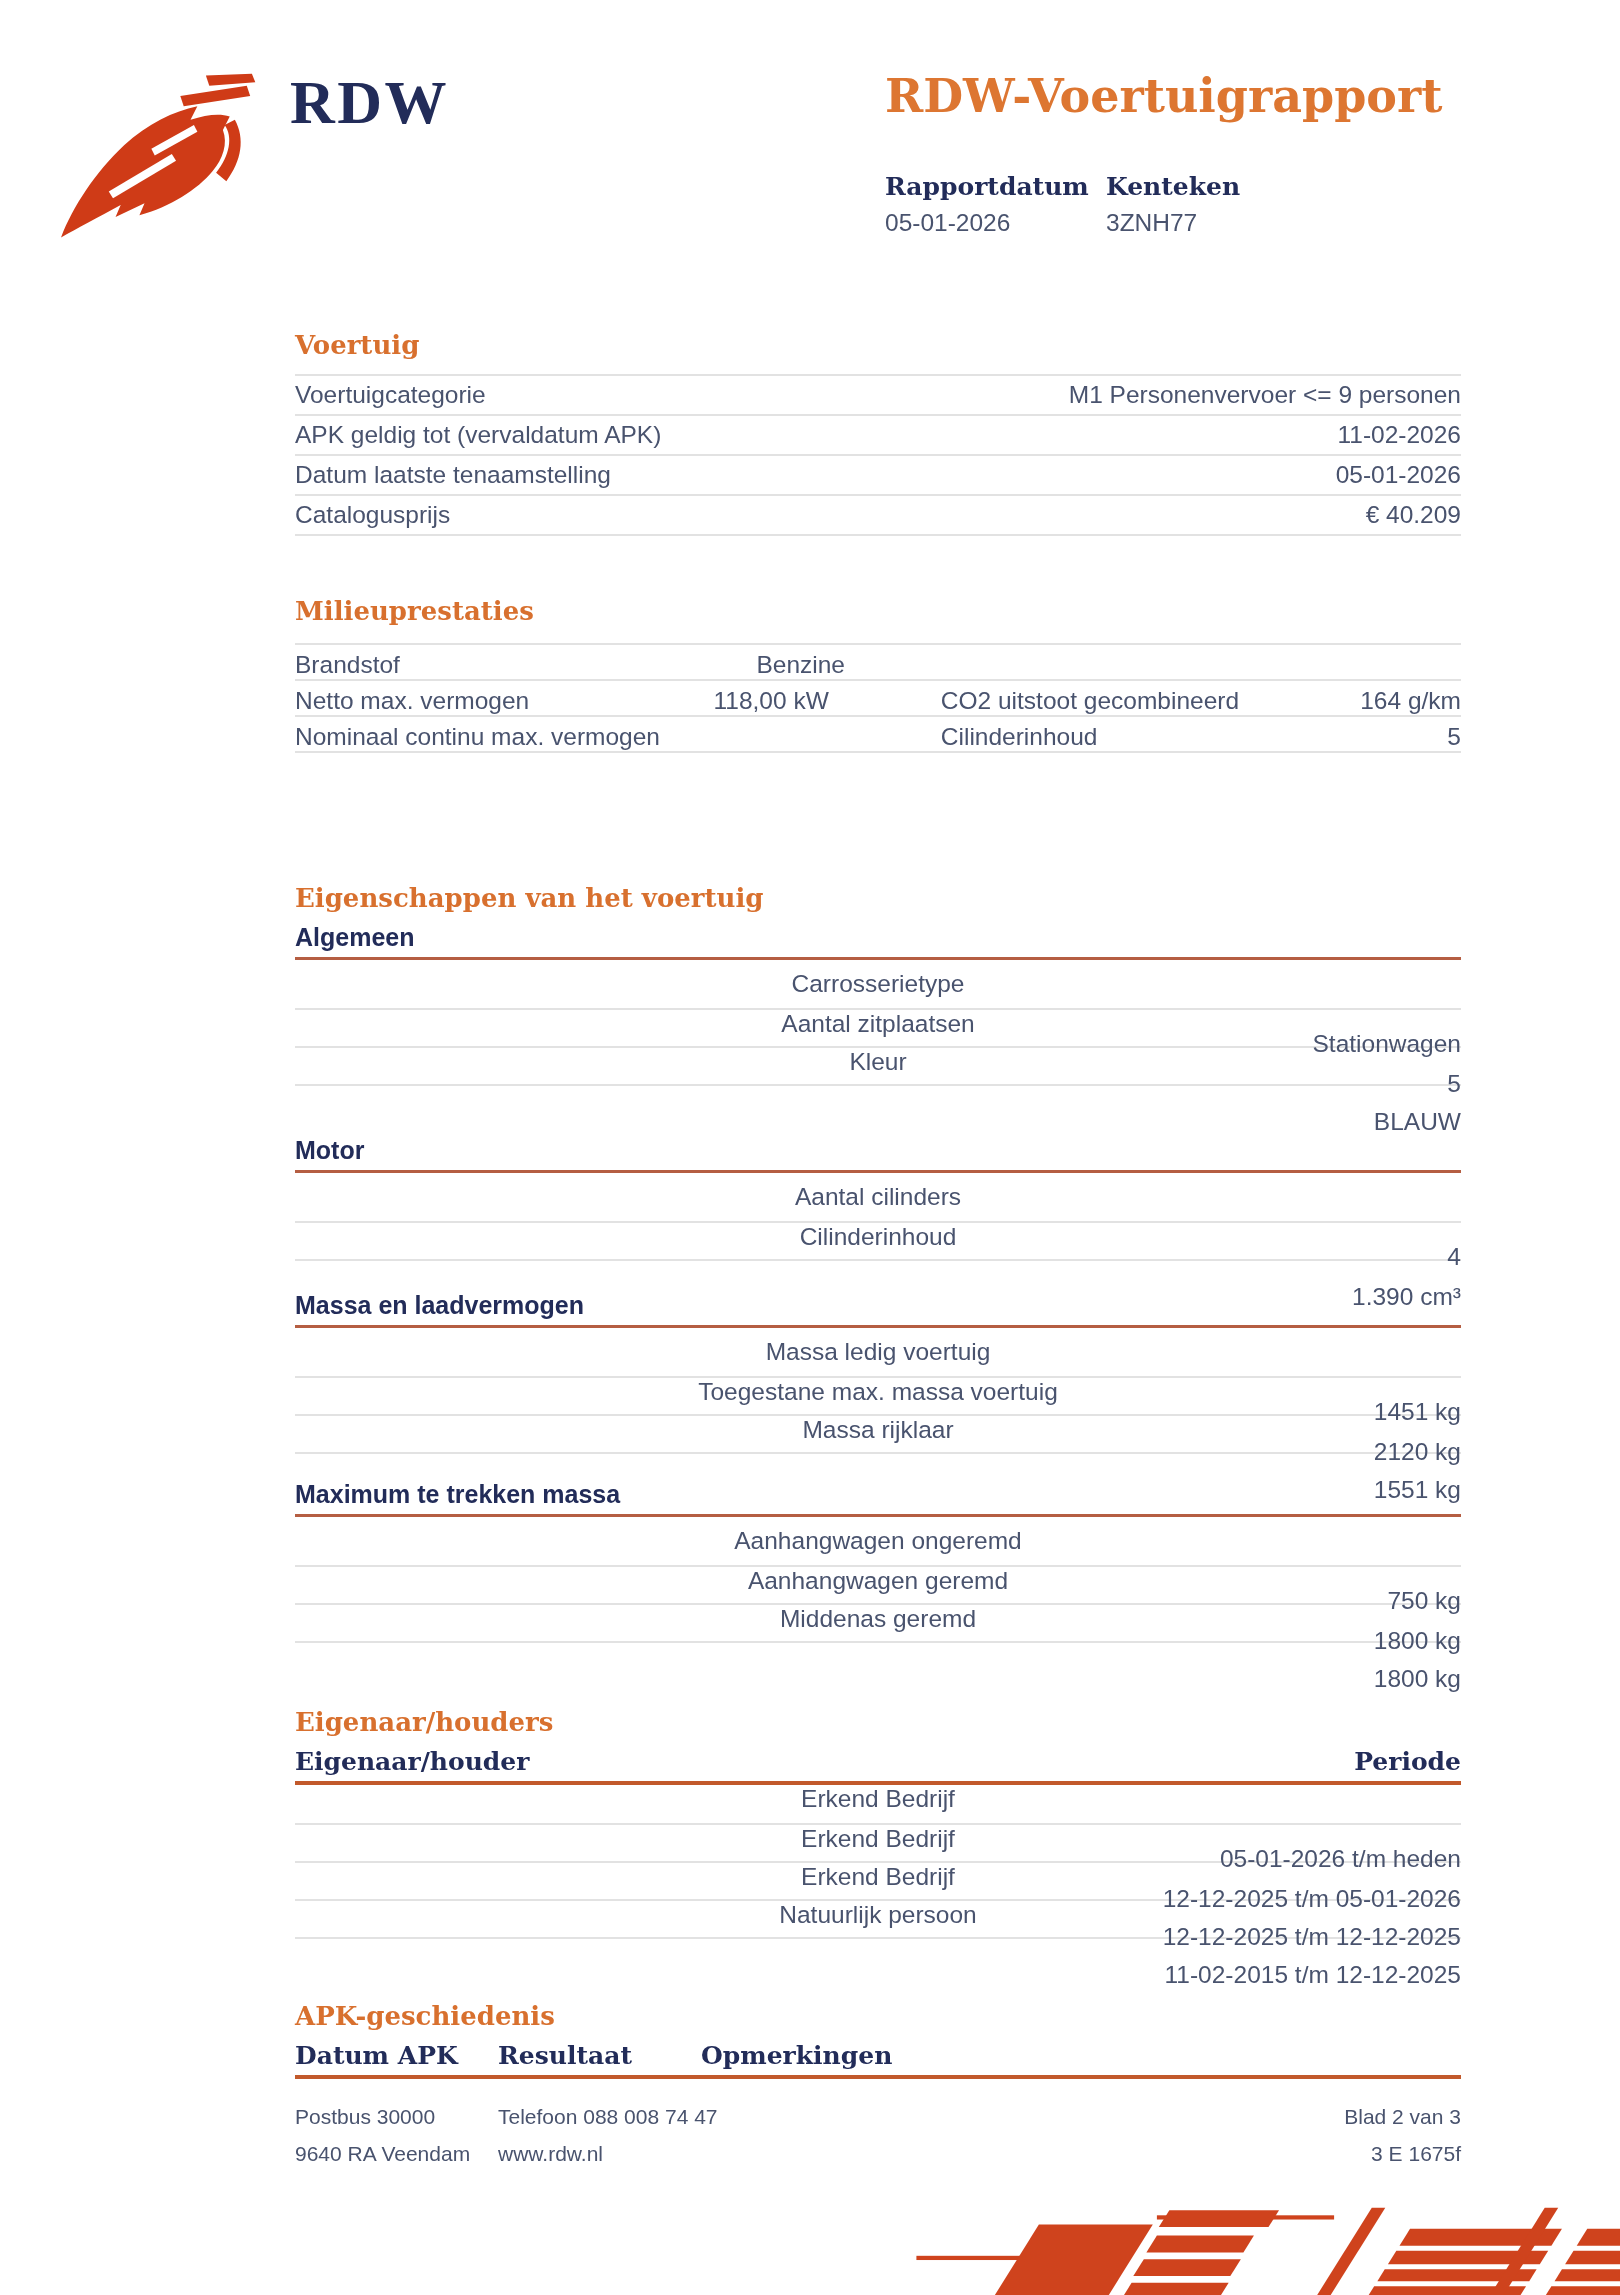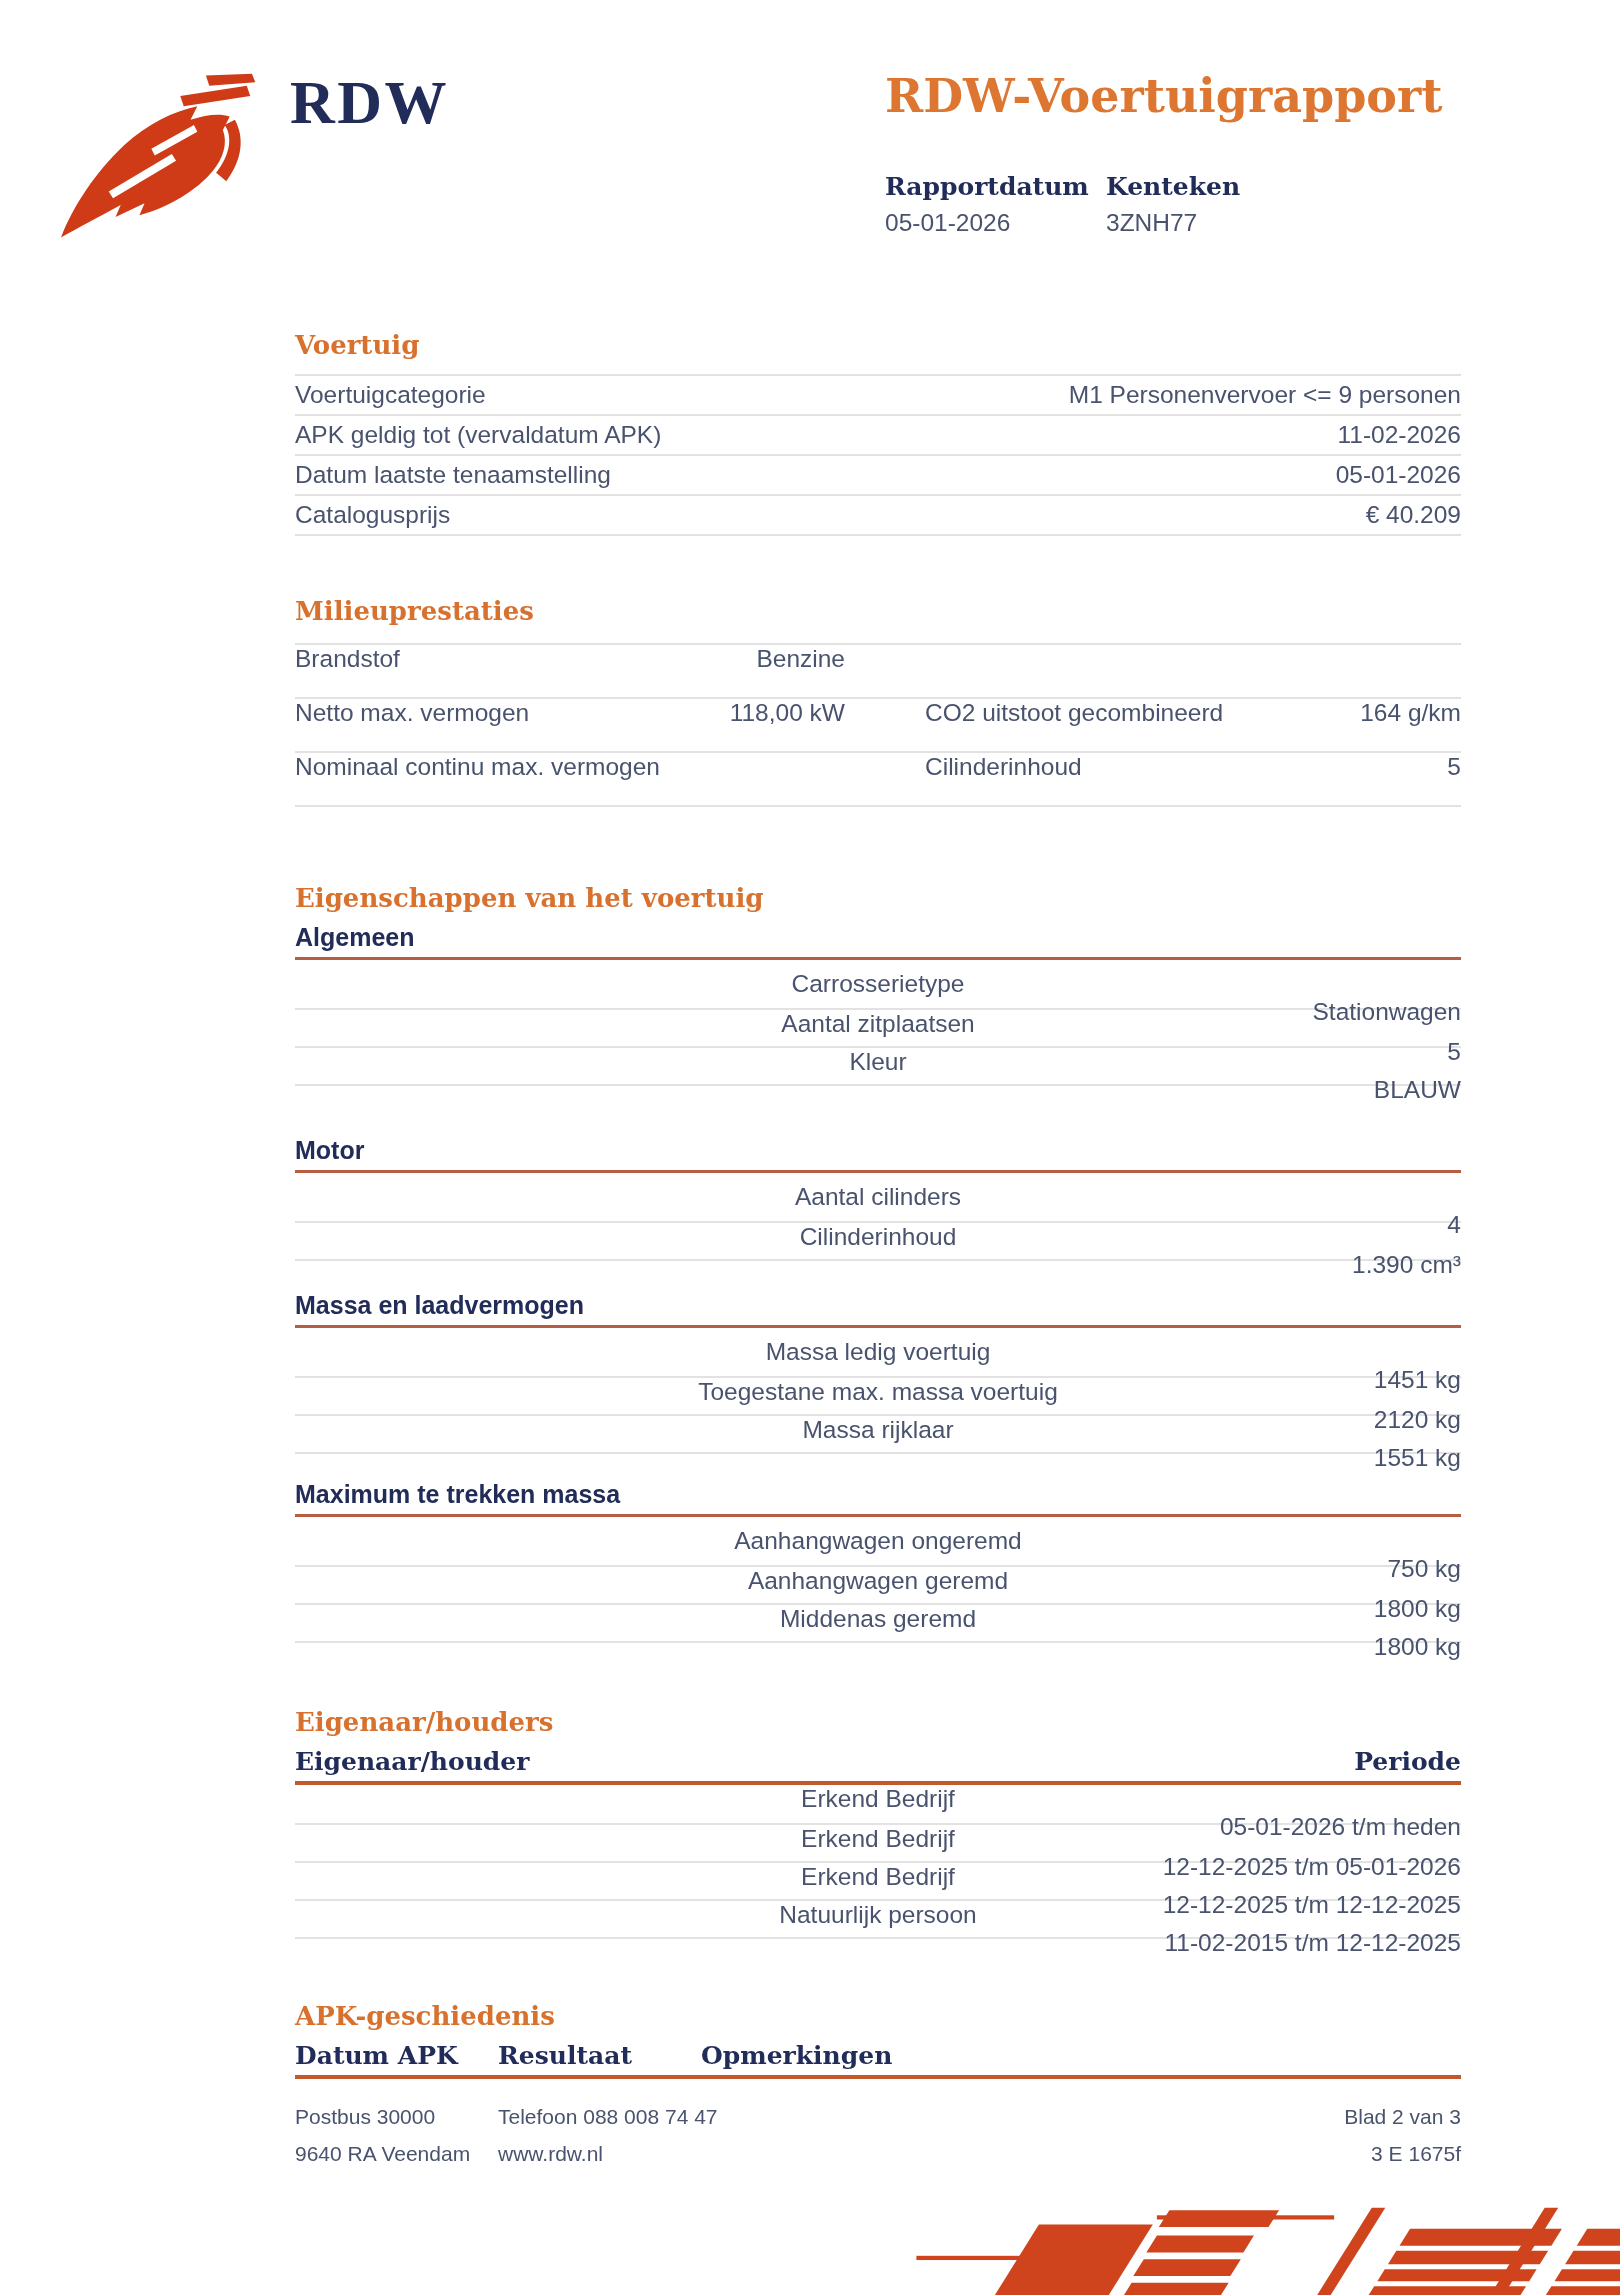--- a/index.html
+++ b/index.html
@@ -33,29 +33,29 @@
   h2.sec{font-family:"DejaVu Serif",serif;font-weight:700;font-size:26px;line-height:34px;
          color:var(--heading-orange);}
   h3.sub{font-family:"Liberation Sans",sans-serif;font-weight:700;font-size:25px;line-height:30px;
          color:var(--navy);}
   .orange-rule{height:3.4px;background:var(--rule-orange);margin-top:5px;}
   .orange-rule.strong{height:4.2px;background:var(--rule-orange-strong);}
 
   .tbl{border-bottom:2.5px solid var(--separator-gray);}
   .tbl.topline .trow{border-top:2.5px solid var(--separator-gray);}
   .tbl.innerline .trow + .trow{border-top:2.5px solid var(--separator-gray);}
-  .trow{display:flex;align-items:center;height:40px;font-size:24.5px;}
+  .trow{display:flex;align-items:center;height:40px;font-size:24.5px;gap:32px;}
   .trow .val{margin-left:auto;text-align:right;}
   .rows45 .trow{height:38px;flex-direction:column;}
   .mt14{margin-top:11.8px;}
   .mt18{margin-top:15px;}
   .mt12{margin-top:10px;}
 
   
-  .mrow{display:flex;align-items:flex-start;height:54px;font-size:24.5px;}
+  .mrow{display:flex;align-items:flex-end;height:36px;font-size:24.5px;}
   .mhalf{display:flex;width:550px;}
   .mhalf.rgt{margin-left:80px;width:536px;}
   .mhalf .val{margin-left:auto;text-align:right;}
 
   
   .thead{display:flex;align-items:flex-end;margin-top:5px;height:32px;
          font-family:"DejaVu Serif",serif;font-weight:700;font-size:25px;color:var(--navy);}
   .thead .col-right{margin-left:auto;}
   .thead .col-240{width:203px;}
 

